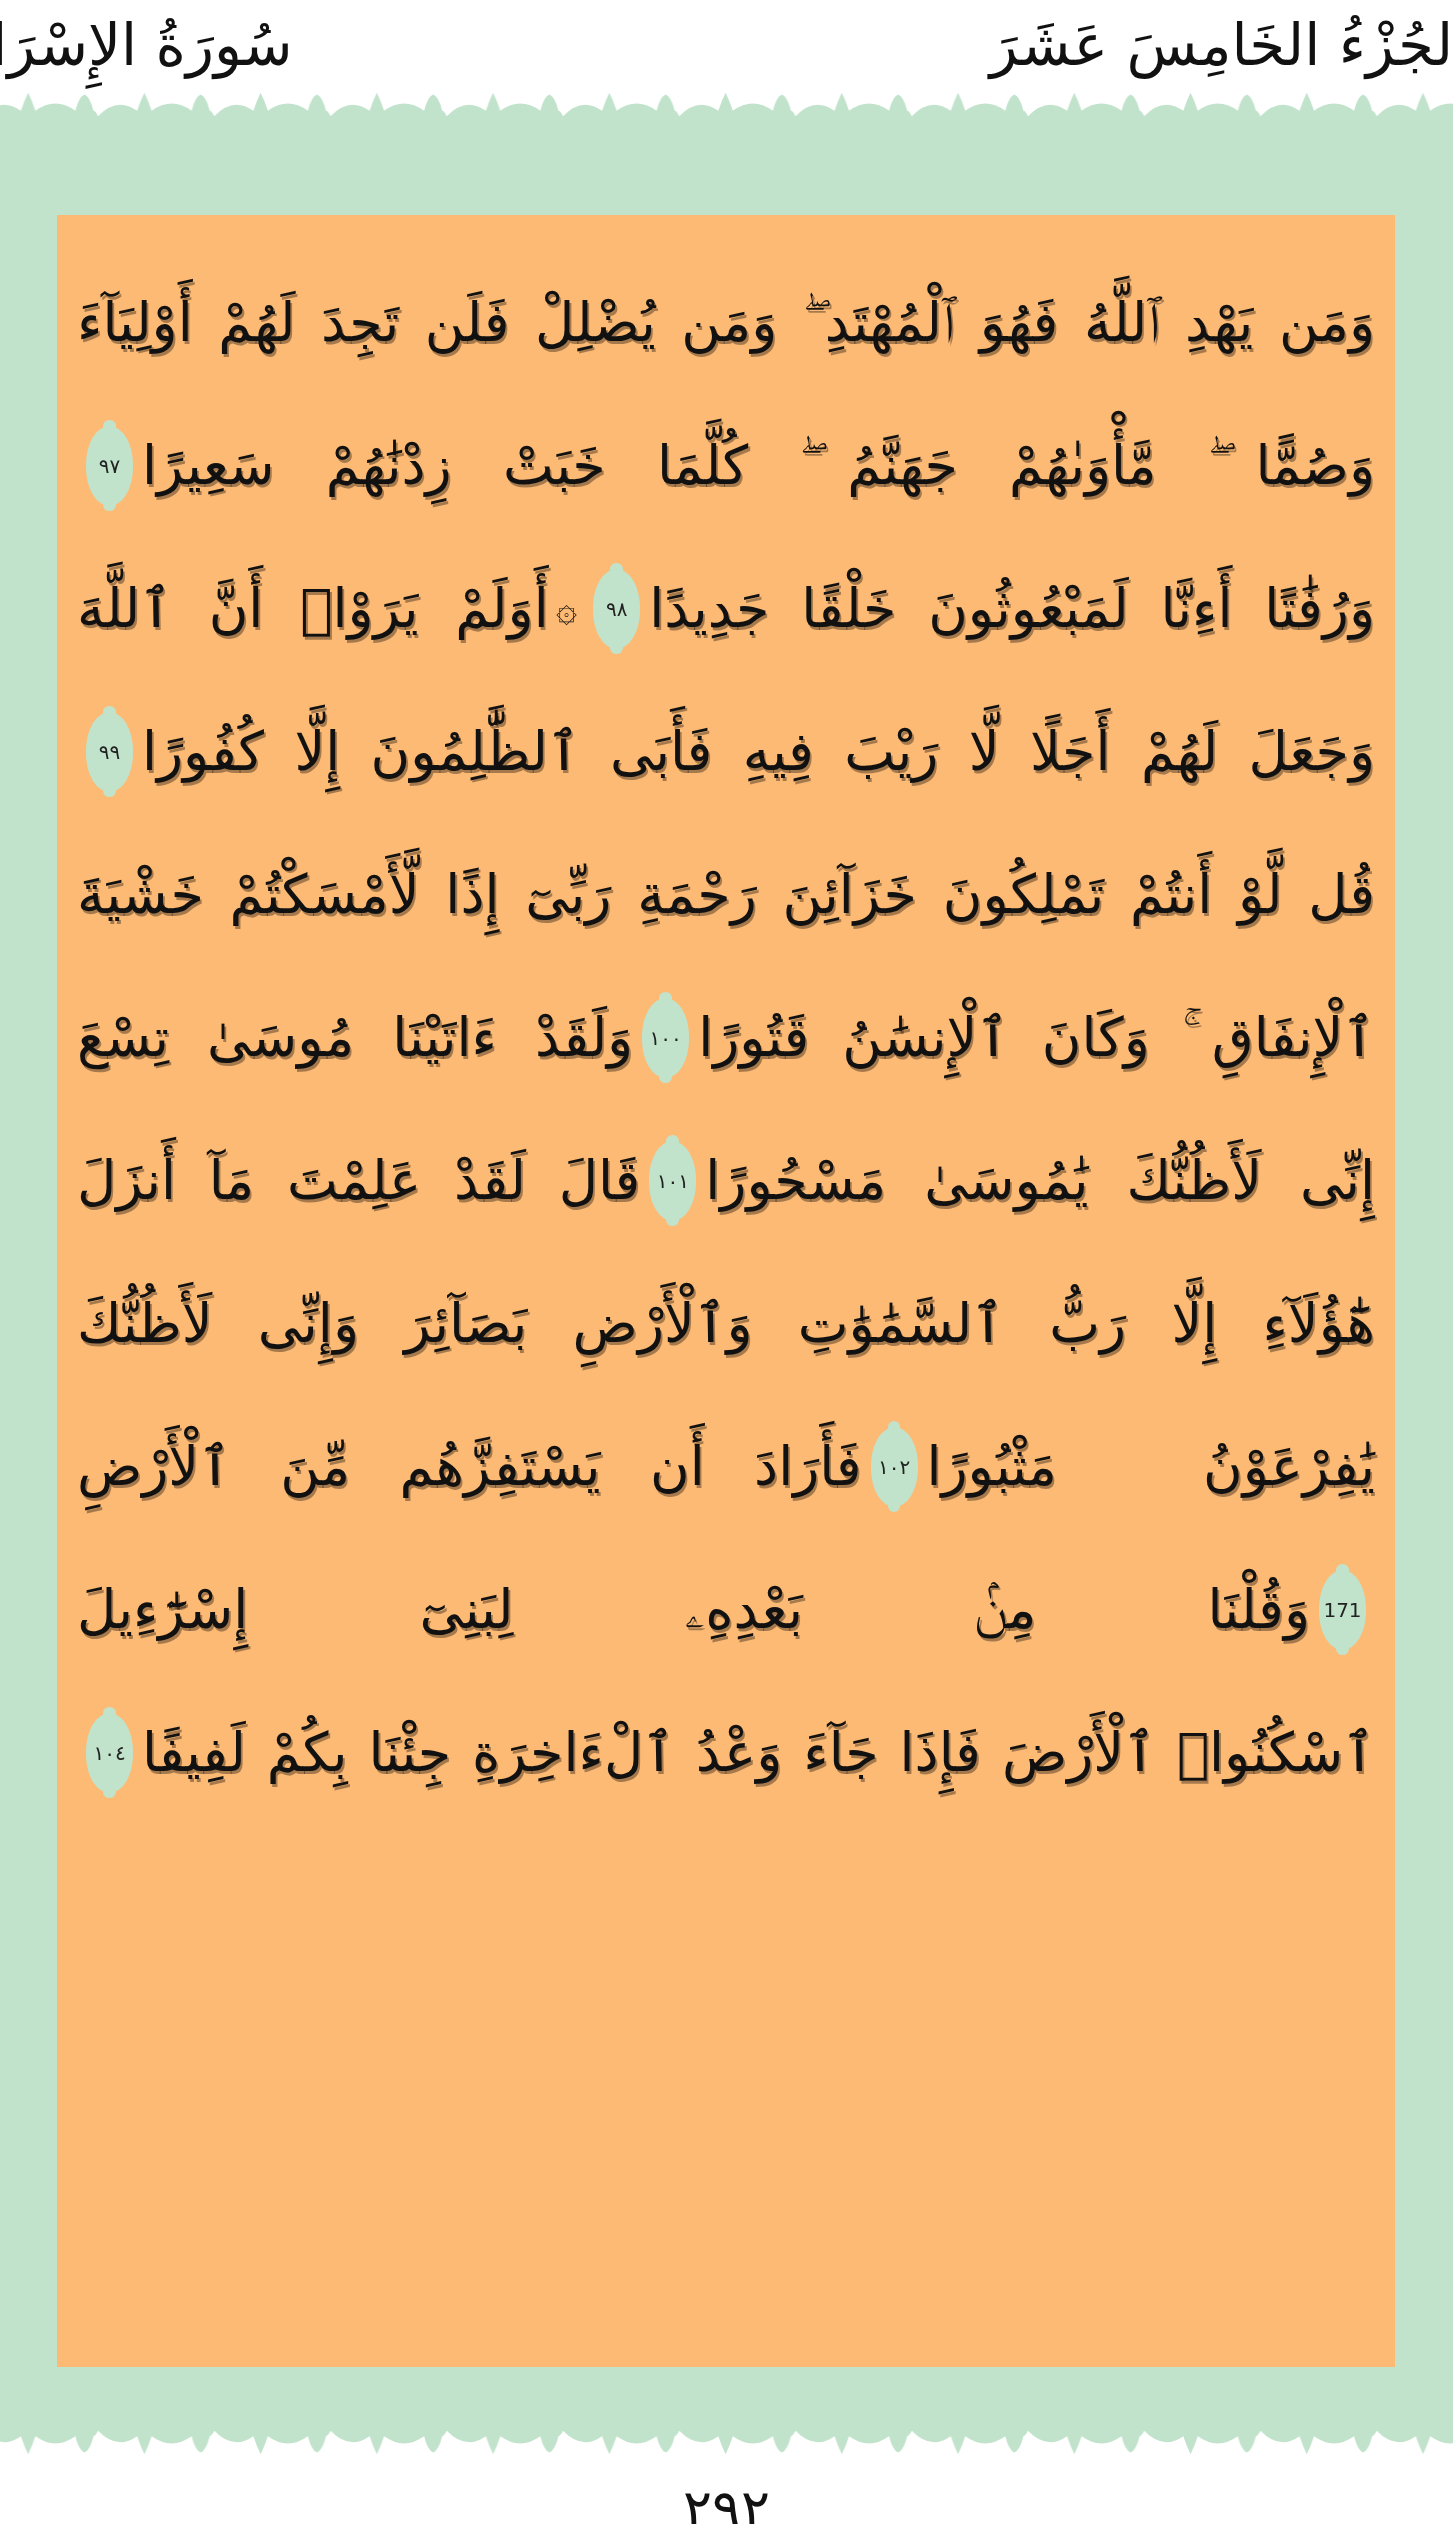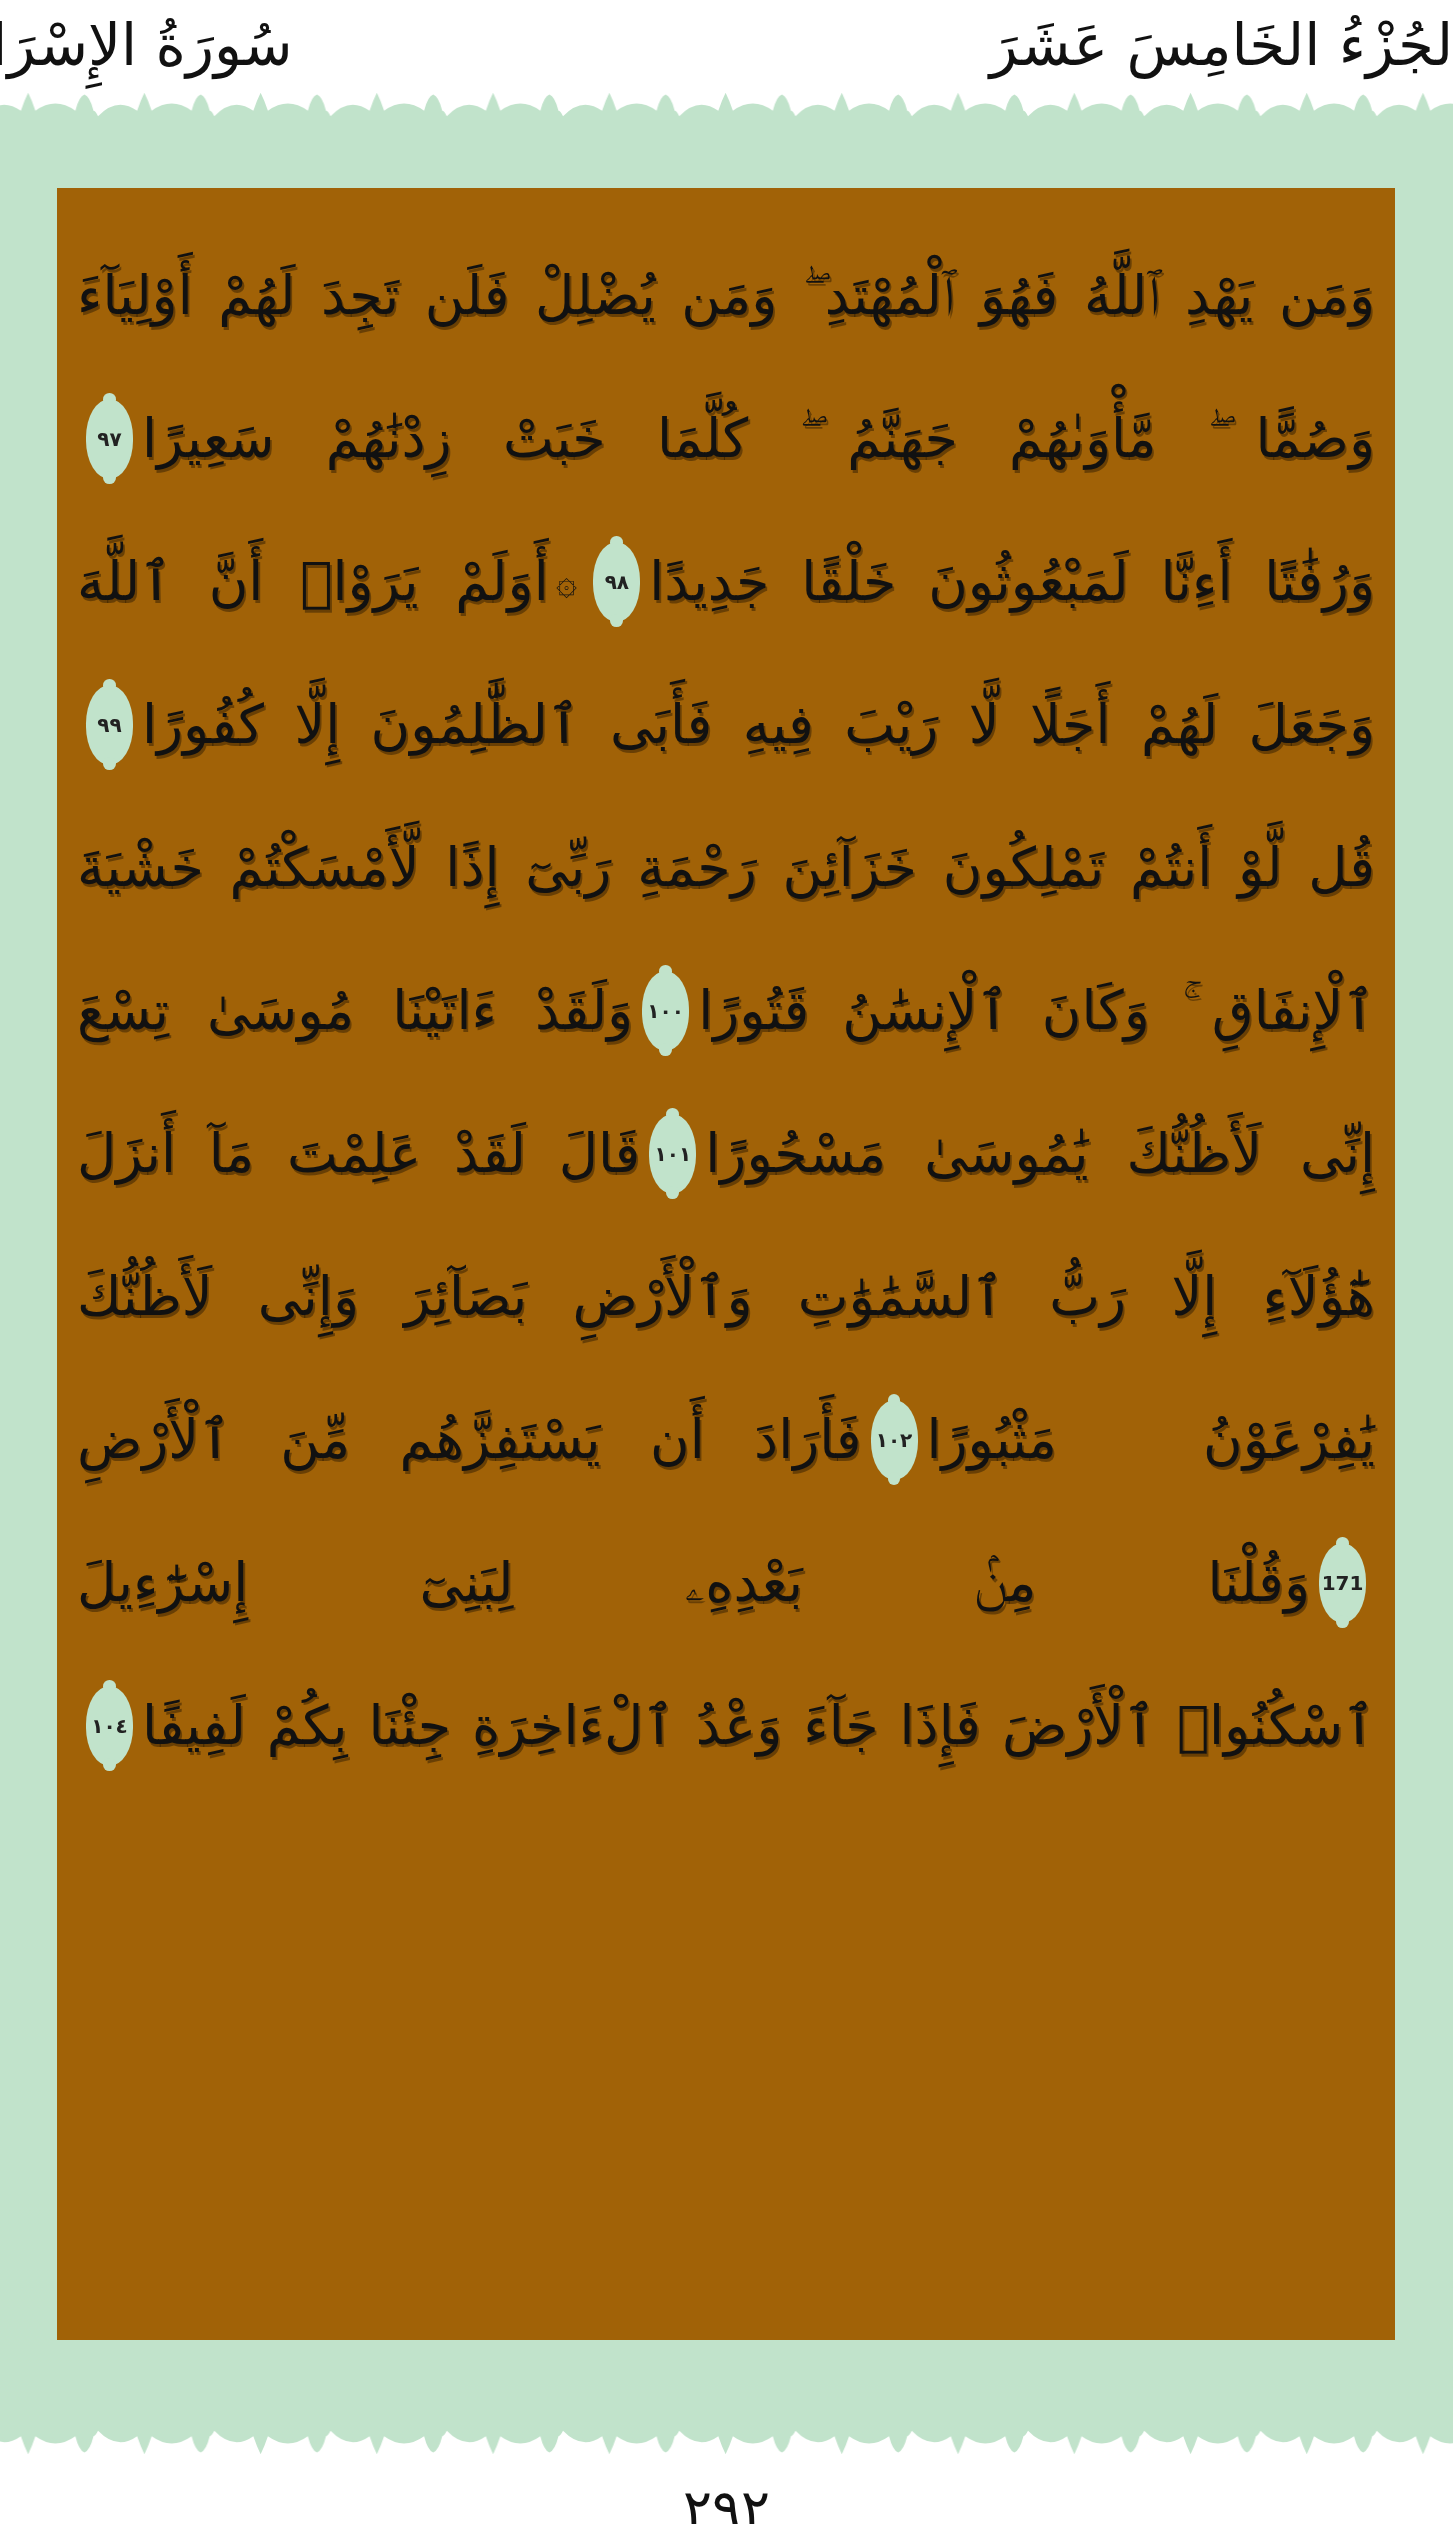--- a/index.html
+++ b/index.html
@@ -18,40 +18,40 @@
 
   .frame {
     position:absolute; left:0; top:125px; width:1453px; height:2298px;
     background:#c1e3cb;
   }
   .scallop { position:absolute; left:0; width:1453px; height:36px; }
   .scallop-top { top:91px; }
   .scallop-bottom { top:2420px; }
 
   .panel {
-    position:absolute; left:57px; top:188px; width:1338px; height:2152px;
-    background:#a16207;
+    position:absolute; left:57px; top:215px; width:1338px; height:2152px;
+    background:#fdba74;
   }
   .lines {
     position:absolute; left:20px; right:20px; top:36px;
     direction:rtl;
   }
   .line {
     height:143px; display:flex; align-items:center; justify-content:space-between;
     direction:rtl; white-space:nowrap;
     font-family:"DejaVu Sans", sans-serif;
     font-size:54px; color:#111;
     text-shadow:1.8px 2.7px 0 rgba(0,0,0,0.35);
   }
   .line .seg { flex:1 1 auto; text-align:justify; text-align-last:justify; }
   .ayah {
     flex:0 0 auto; display:inline-flex; align-items:center; justify-content:center;
     width:47px; height:80px; margin:0 9px;
     background:#c1e3cb; border-radius:50% / 48%;
-    font-size:20px; font-weight:bold; color:#222; text-shadow:none;
+    font-size:20px; font-weight:normal; color:#222; text-shadow:none;
     position:relative;
   }
   .ayah::before, .ayah::after {
     content:""; position:absolute; left:50%; width:12.7px; height:12.7px;
     margin-left:-6.4px; background:#c1e3cb; border-radius:50%;
   }
   .ayah::before { top:-5.4px; }
   .ayah::after { bottom:-5.4px; }
   .hizb { flex:0 0 auto; font-size:36px; margin:0 7.3px; color:#111; text-shadow:none; }
 

